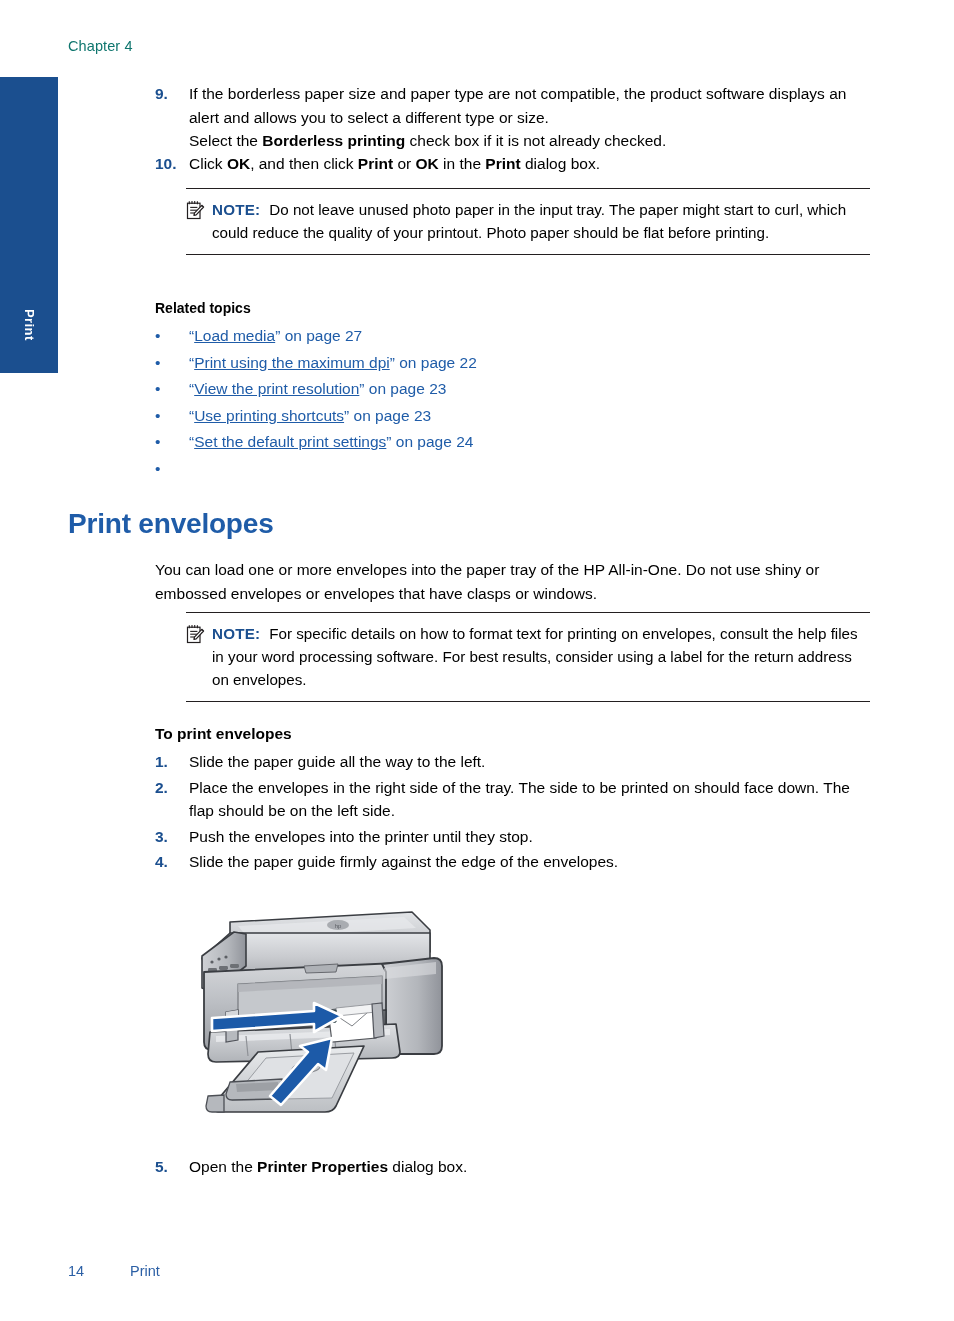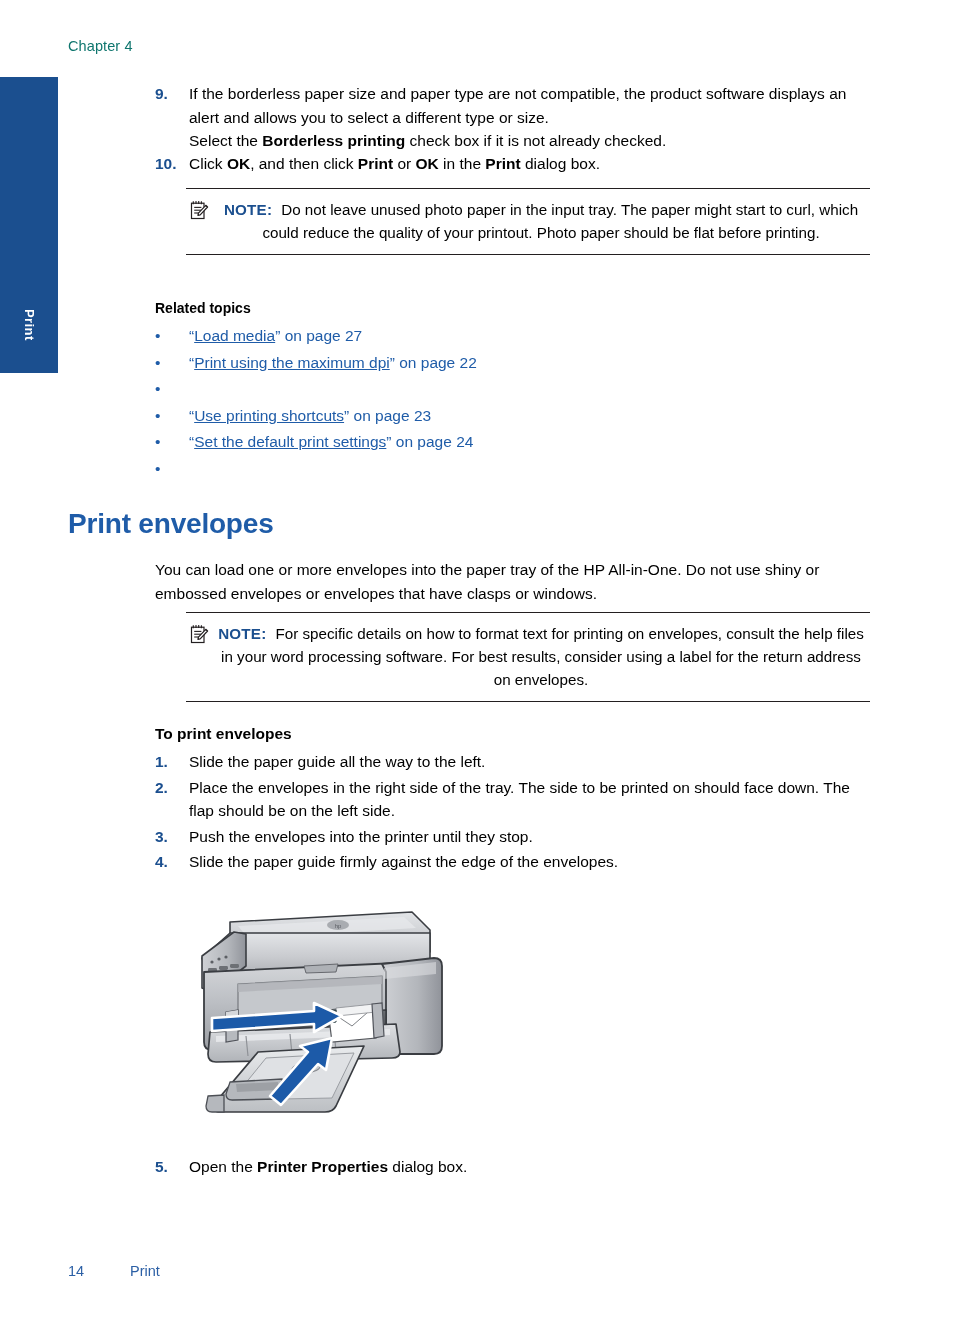--- a/index.html
+++ b/index.html
@@ -97,21 +97,20 @@
   .note {
     position: absolute;
     box-sizing: border-box;
     border-top: 1px solid #231f20;
     border-bottom: 1px solid #231f20;
     padding: 9px 0 10px 0;
   }
   .note-inner {
     display: flex;
     align-items: flex-start;
-    text-align: center;
   }
   .note-icon {
     flex: 0 0 26px;
     width: 26px;
     padding-top: 2px;
   }
   .note-text {
     font-size: 15.2px;
     line-height: 23px;
     flex: 1 1 auto;
@@ -252,20 +251,21 @@
   <div class="topic-item">
     <span class="topic-bullet">•</span>
     <span><span>“</span><span class="topic-link">Load media</span><span>”</span><span> on page 27</span></span>
   </div>
   <div class="topic-item">
     <span class="topic-bullet">•</span>
     <span><span>“</span><span class="topic-link">Print using the maximum dpi</span><span>”</span><span> on page 22</span></span>
   </div>
   <div class="topic-item">
     <span class="topic-bullet">•</span>
+    <span><span>“</span><span class="topic-link">View the print resolution</span><span>”</span><span> on page 23</span></span>
   </div>
   <div class="topic-item">
     <span class="topic-bullet">•</span>
     <span><span>“</span><span class="topic-link">Use printing shortcuts</span><span>”</span><span> on page 23</span></span>
   </div>
   <div class="topic-item">
     <span class="topic-bullet">•</span>
     <span><span>“</span><span class="topic-link">Set the default print settings</span><span>”</span><span> on page 24</span></span>
   </div>
   <div class="topic-item">

